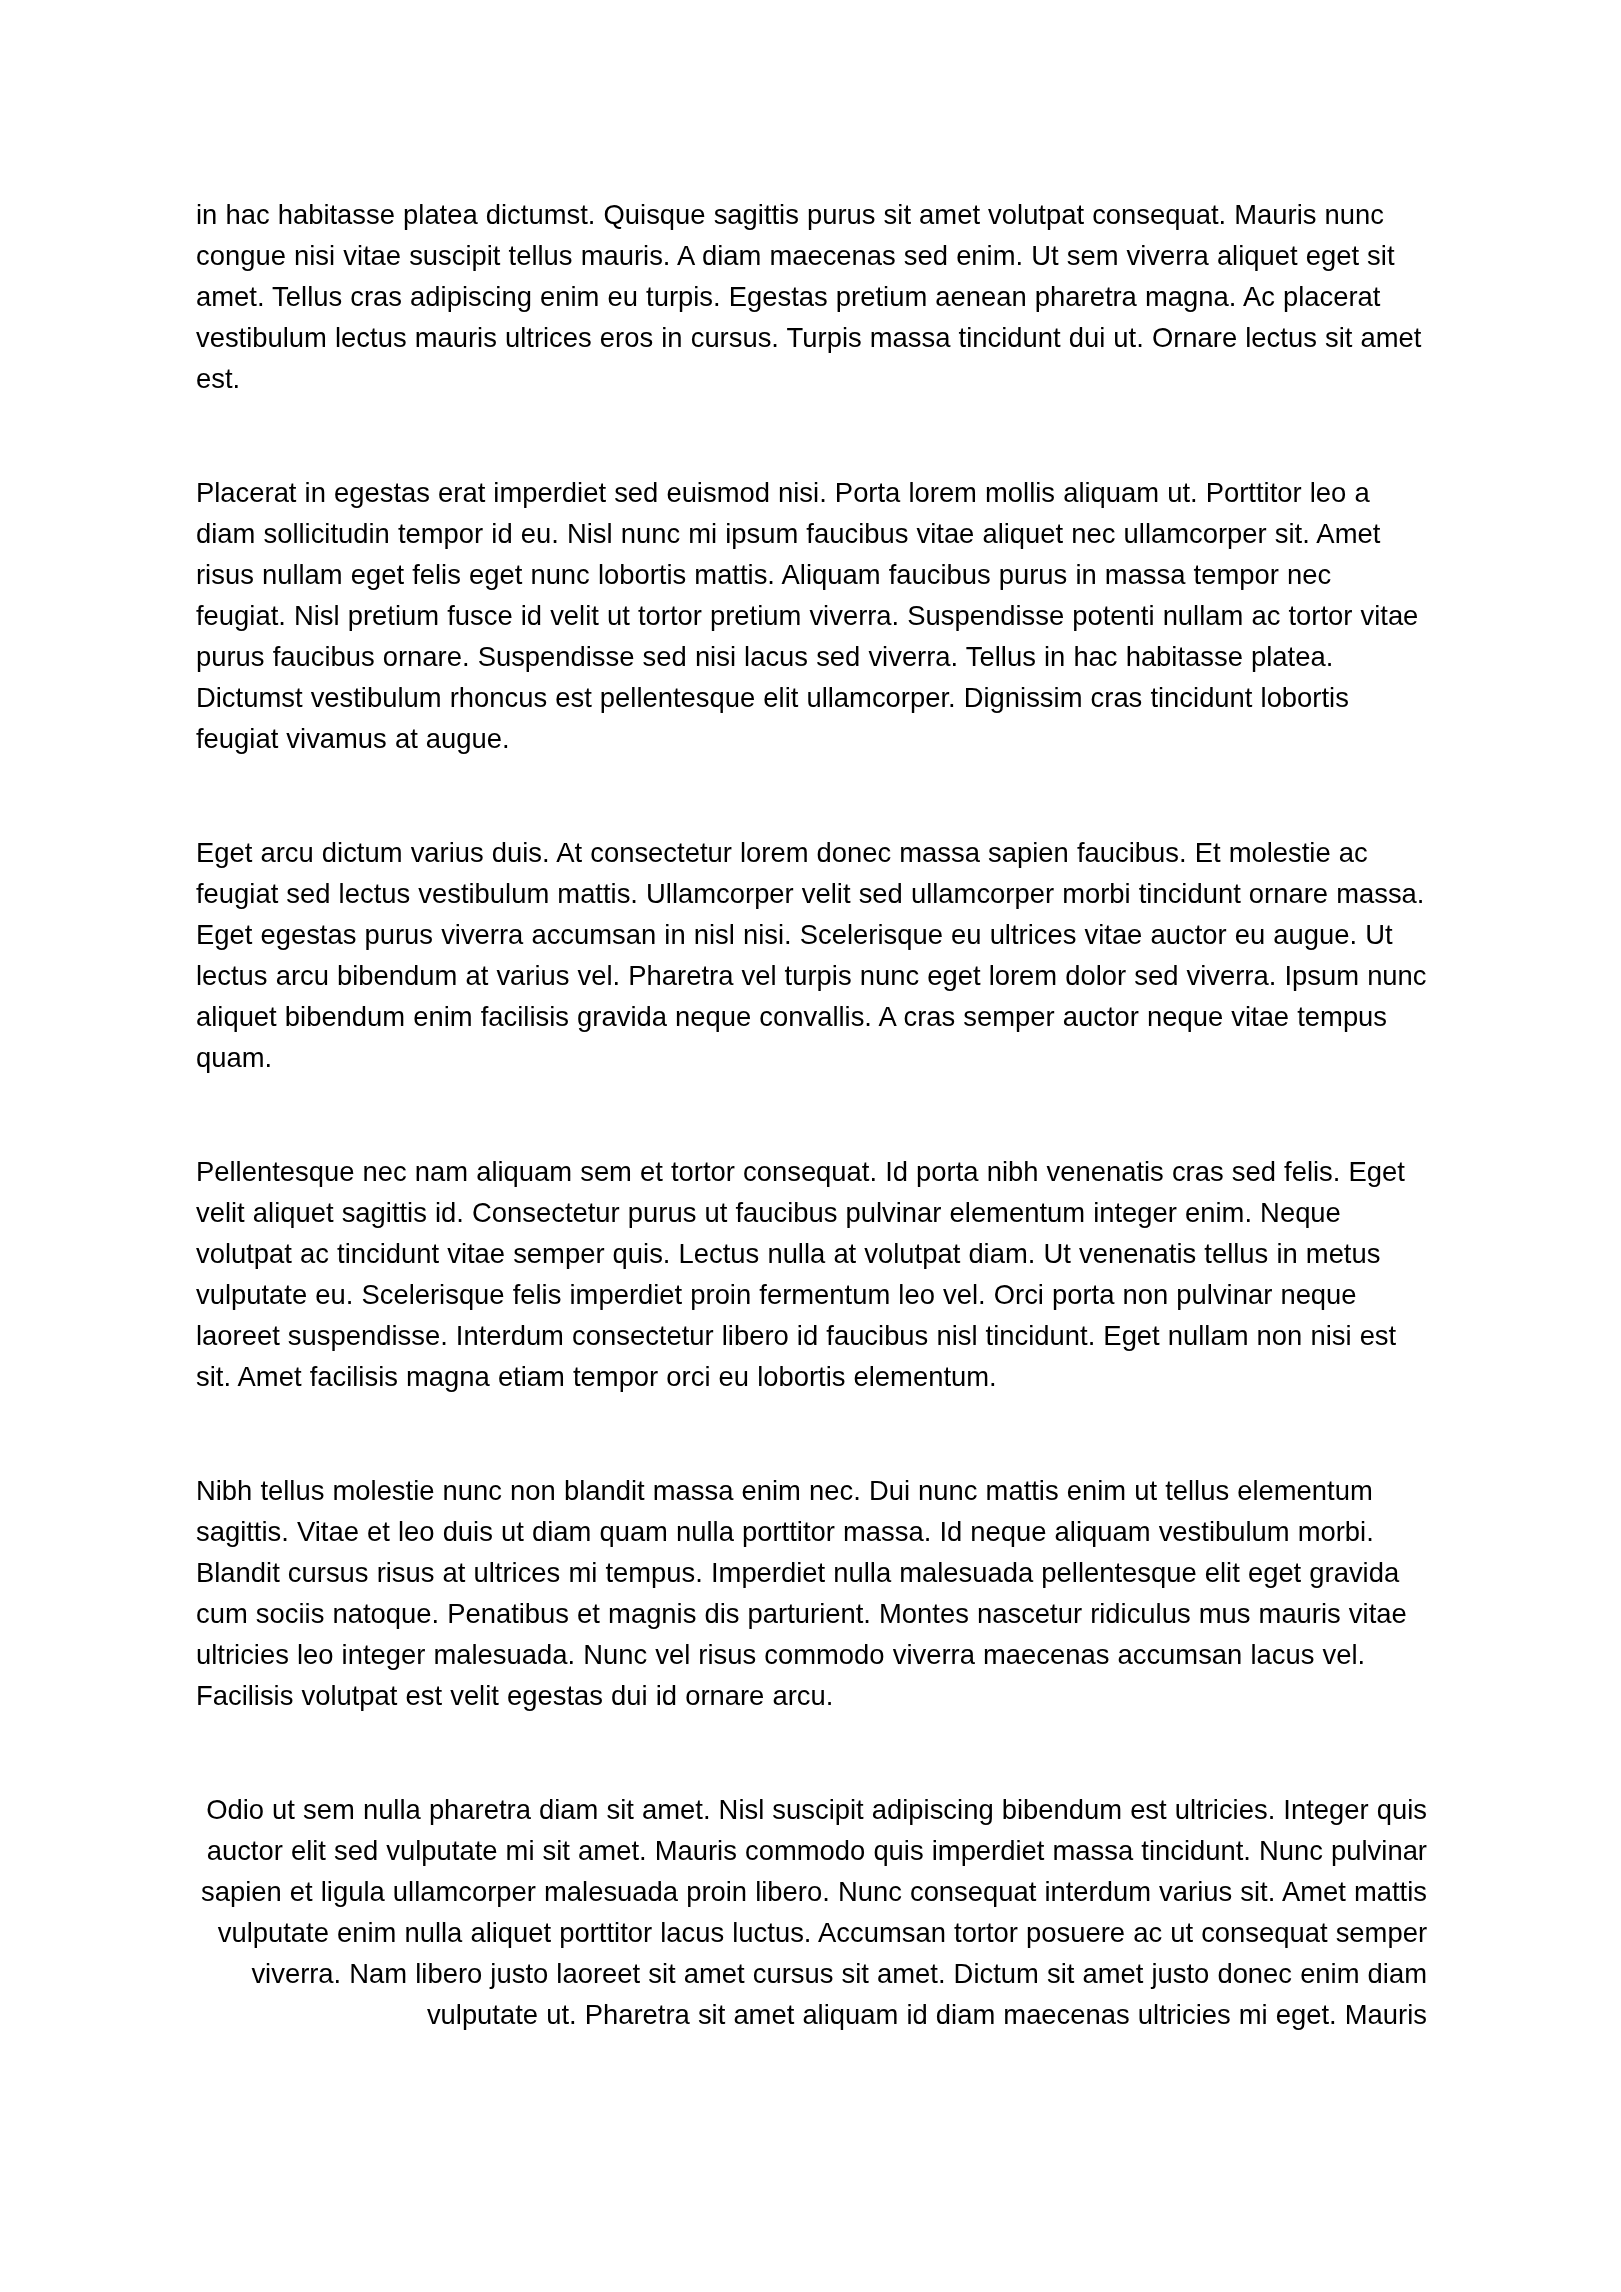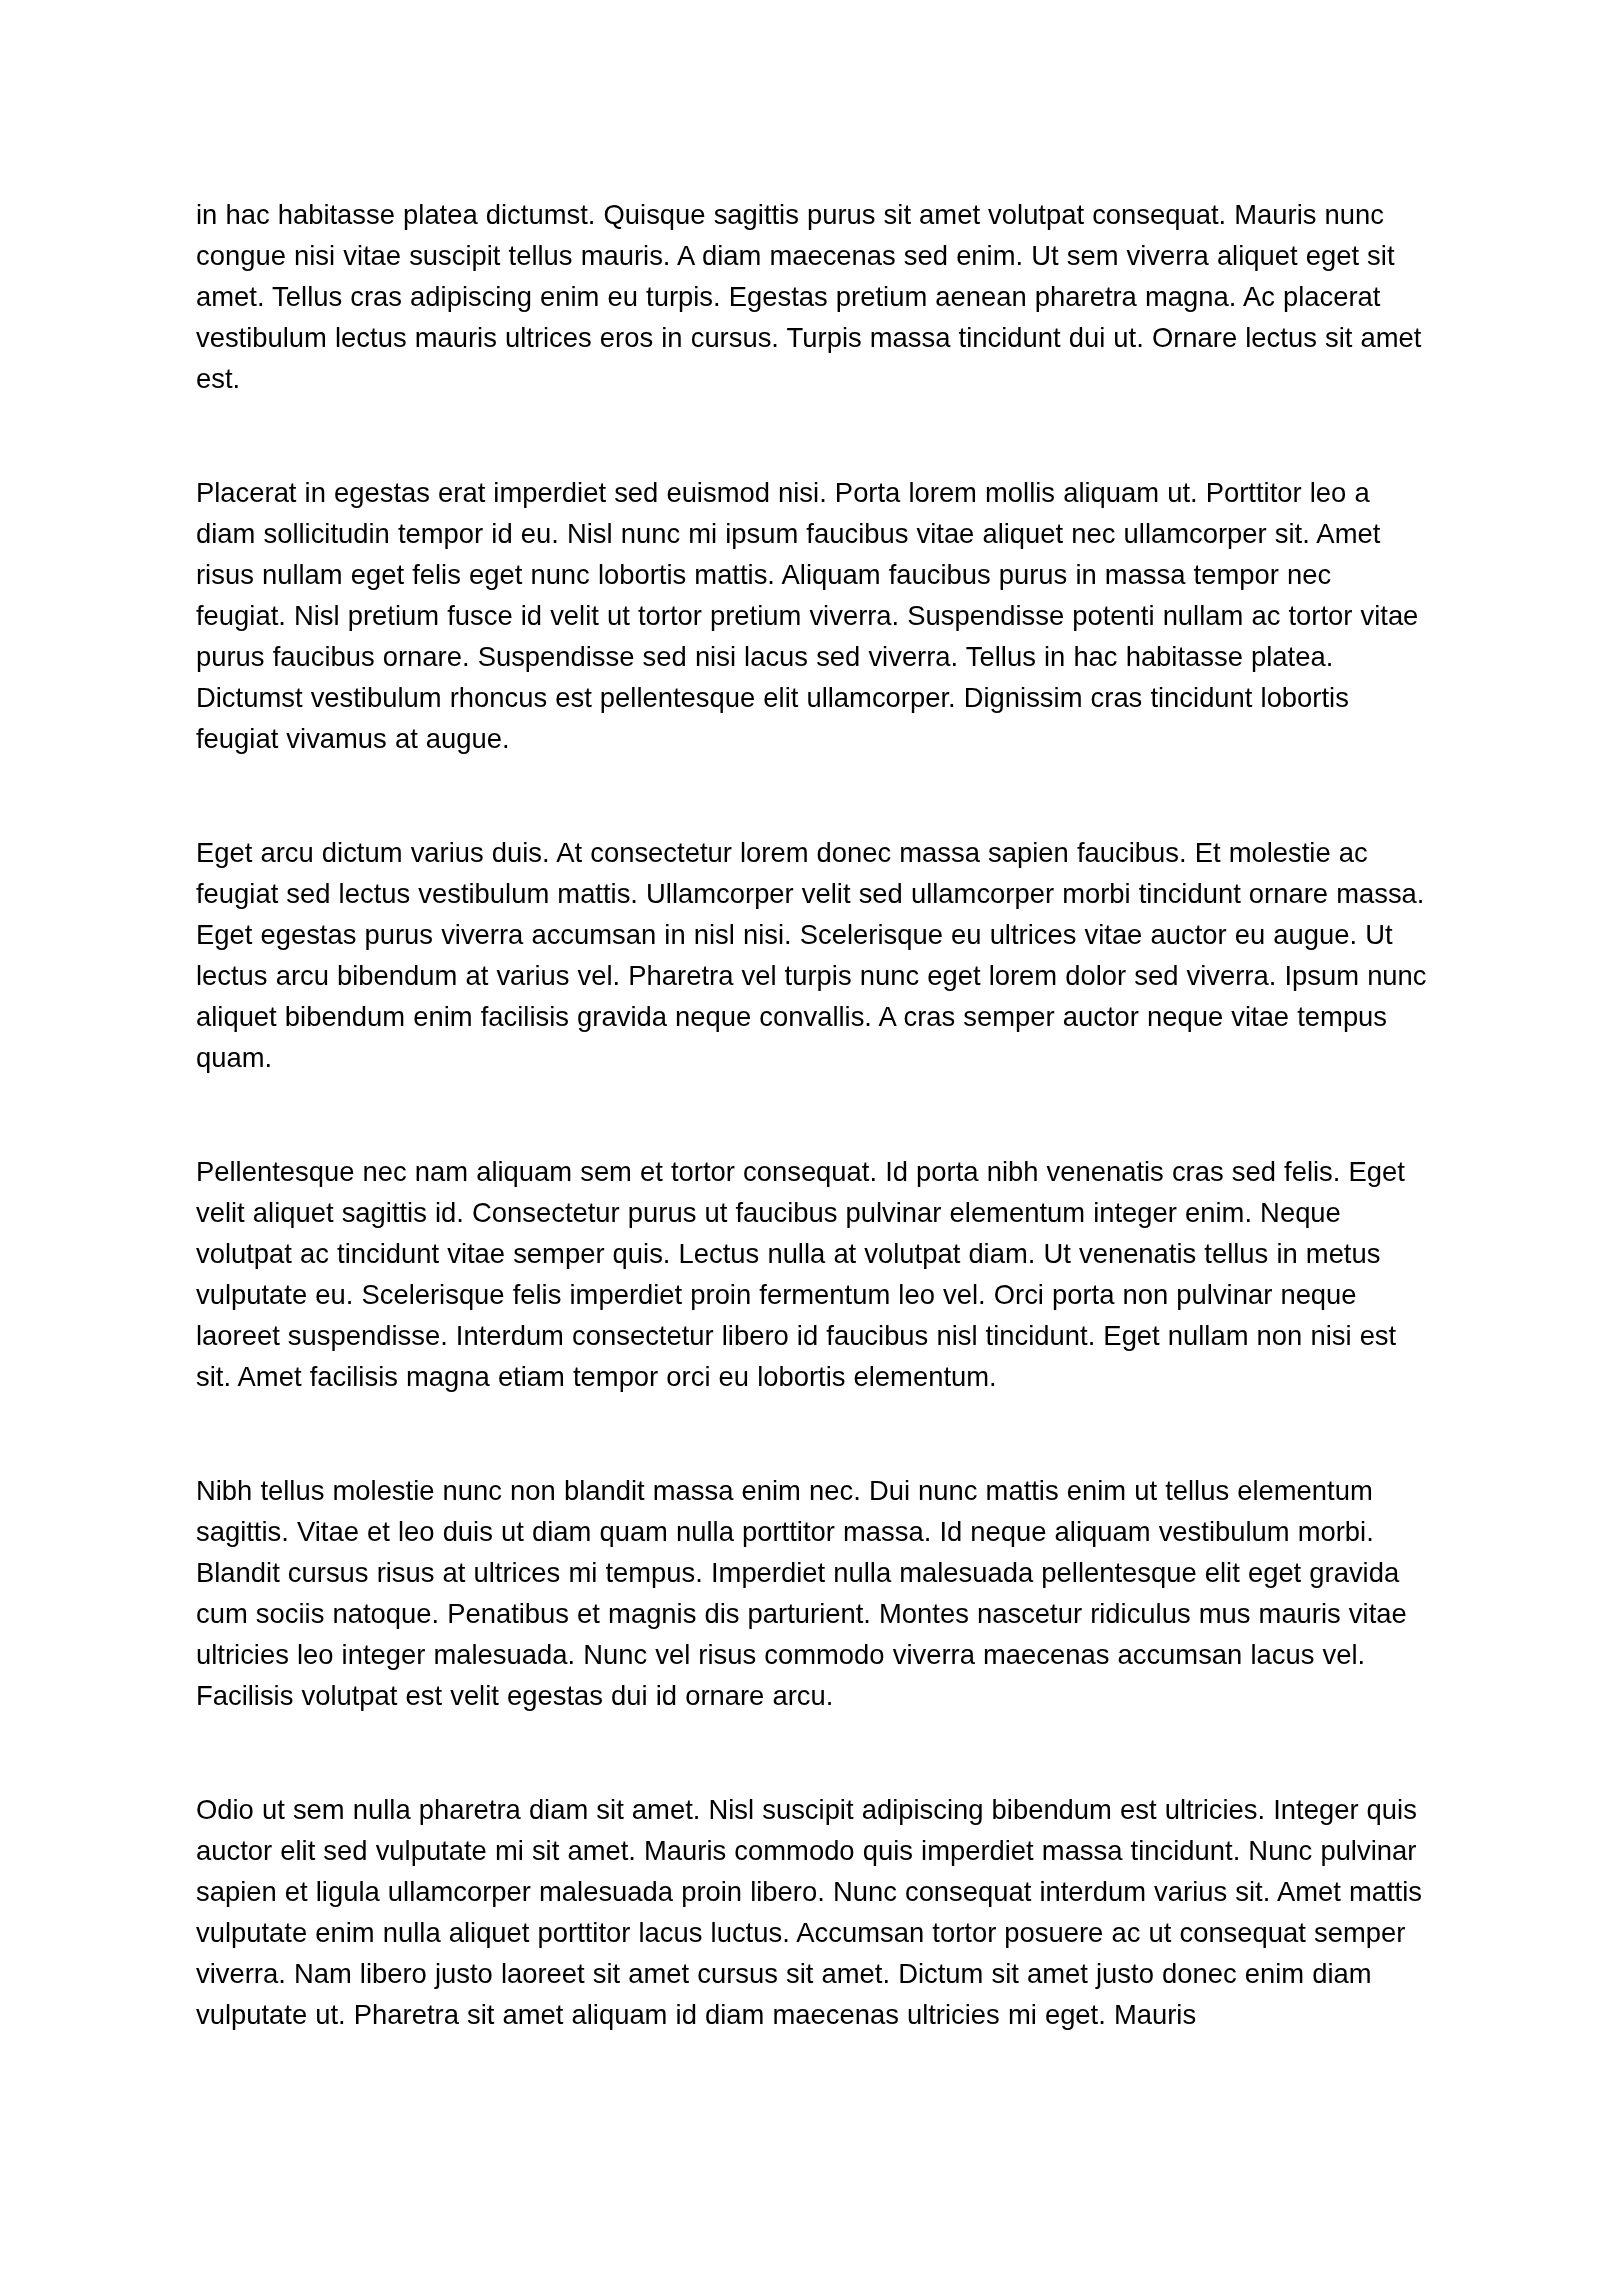--- a/index.html
+++ b/index.html
@@ -32,20 +32,21 @@
     line-height: 41px;
     text-align: left;
     word-spacing: 0.5px;
   }
   .content p {
     margin: 0 0 73px 0;
     padding: 0;
   }
   .content p:last-child {
     margin-bottom: 0;
+    text-align: right;
   }
 </style>
 </head>
 <body>
 
 <div class="page">
   <div class="content">
     <p>in hac habitasse platea dictumst. Quisque sagittis purus sit amet volutpat consequat. Mauris nunc congue nisi vitae suscipit tellus mauris. A diam maecenas sed enim. Ut sem viverra aliquet eget sit amet. Tellus cras adipiscing enim eu turpis. Egestas pretium aenean pharetra magna. Ac placerat vestibulum lectus mauris ultrices eros in cursus. Turpis massa tincidunt dui ut. Ornare lectus sit amet est.</p>
     <p>Placerat in egestas erat imperdiet sed euismod nisi. Porta lorem mollis aliquam ut. Porttitor leo a diam sollicitudin tempor id eu. Nisl nunc mi ipsum faucibus vitae aliquet nec ullamcorper sit. Amet risus nullam eget felis eget nunc lobortis mattis. Aliquam faucibus purus in massa tempor nec feugiat. Nisl pretium fusce id velit ut tortor pretium viverra. Suspendisse potenti nullam ac tortor vitae purus faucibus ornare. Suspendisse sed nisi lacus sed viverra. Tellus in hac habitasse platea. Dictumst vestibulum rhoncus est pellentesque elit ullamcorper. Dignissim cras tincidunt lobortis feugiat vivamus at augue.</p>
     <p>Eget arcu dictum varius duis. At consectetur lorem donec massa sapien faucibus. Et molestie ac feugiat sed lectus vestibulum mattis. Ullamcorper velit sed ullamcorper morbi tincidunt ornare massa. Eget egestas purus viverra accumsan in nisl nisi. Scelerisque eu ultrices vitae auctor eu augue. Ut lectus arcu bibendum at varius vel. Pharetra vel turpis nunc eget lorem dolor sed viverra. Ipsum nunc aliquet bibendum enim facilisis gravida neque convallis. A cras semper auctor neque vitae tempus quam.</p>

